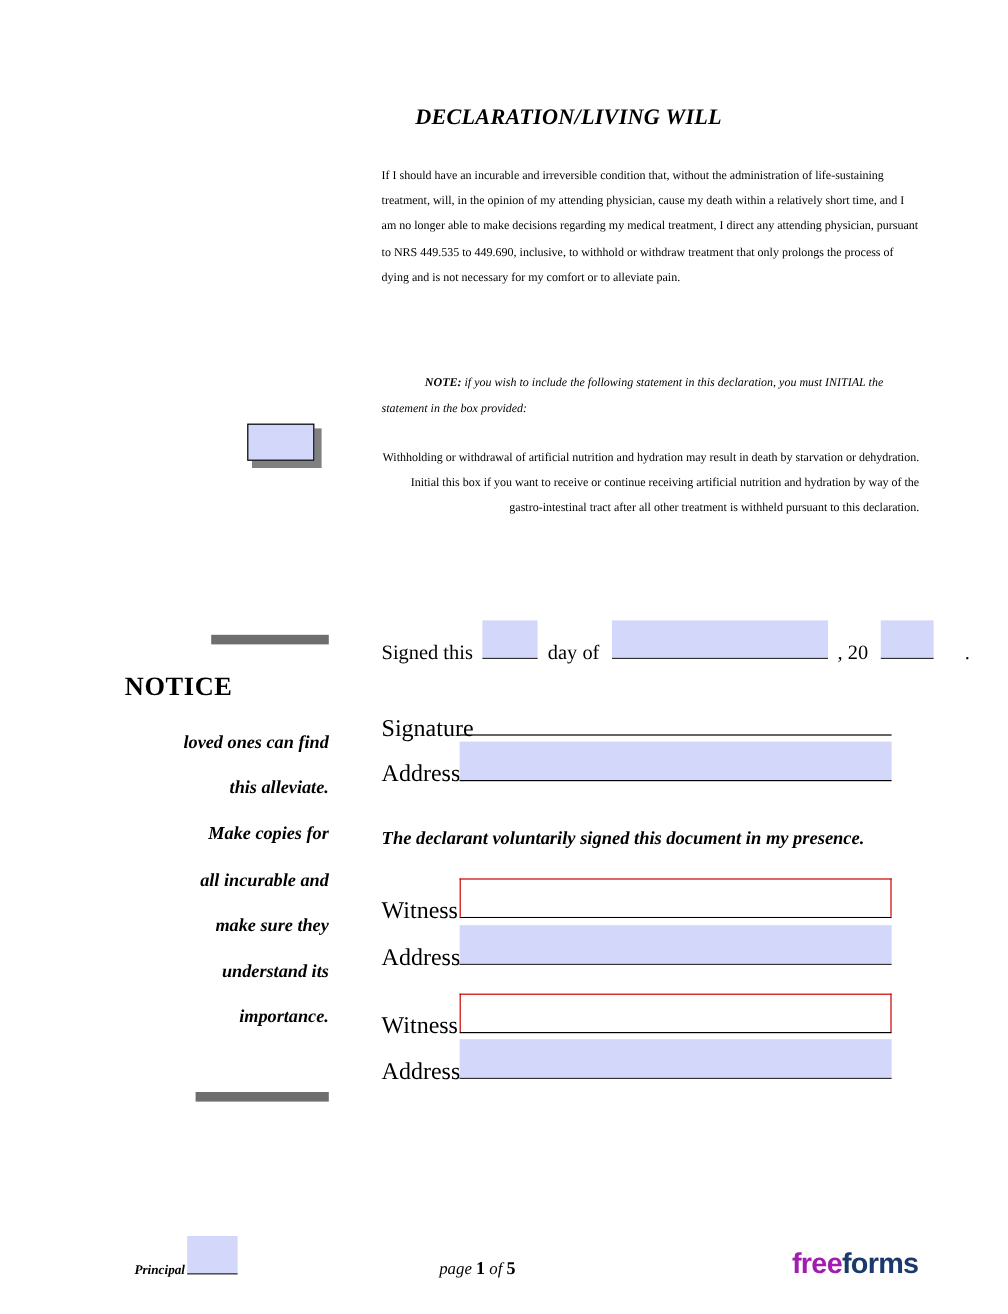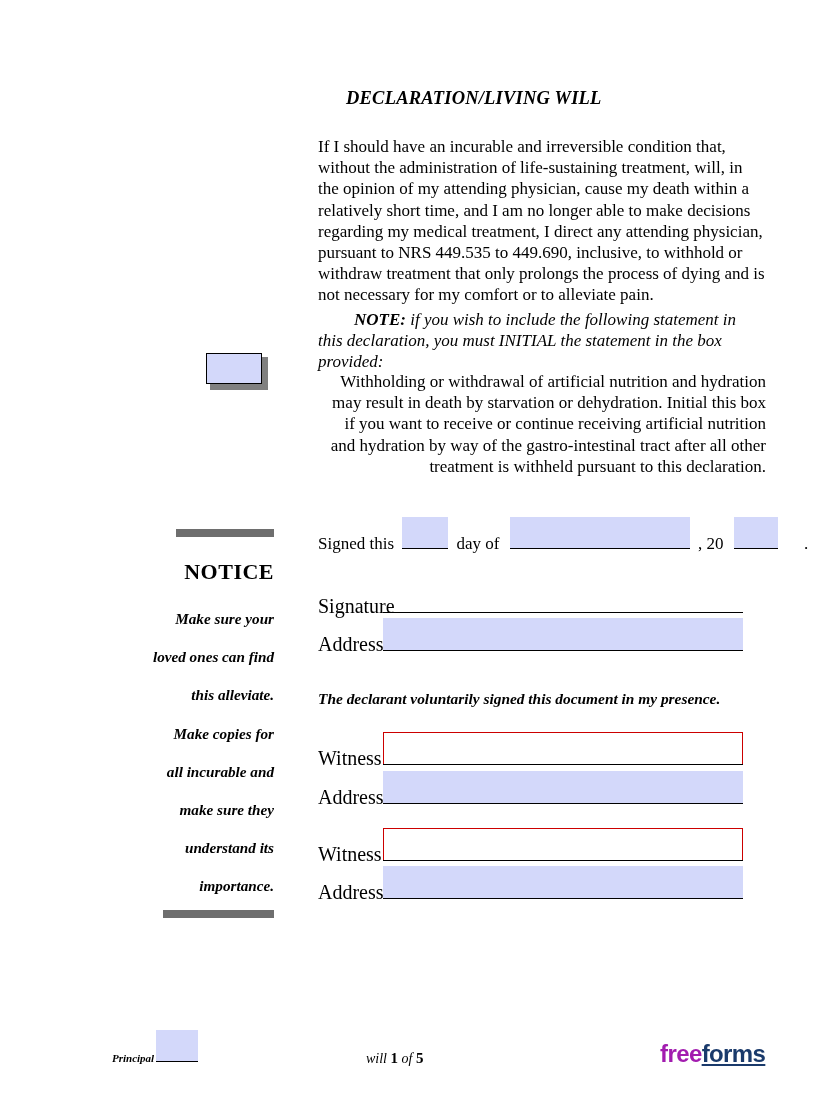--- a/index.html
+++ b/index.html
@@ -30,21 +30,21 @@
     font-style: italic;
     letter-spacing: 0.2px;
     white-space: nowrap;
     margin-left: 28px;
   }
 
   .para {
     position: absolute;
     left: 318px;
     width: 448px;
-    font-size: 17px;
+    font-size: 10px;
     line-height: 21.2px;
     text-align: left;
   }
   .para-body { top: 136px; }
   .para-note {
     top: 309px;
     font-style: italic;
     width: 430px;
   }
   .para-note b {
@@ -95,21 +95,20 @@
   .notice-bar-bottom {
     left: 163px;
     top: 910px;
     width: 111px;
   }
   .notice-title {
     position: absolute;
     left: 104px;
     top: 559px;
     width: 170px;
-    text-align: right;
     font-size: 22px;
     font-weight: bold;
     letter-spacing: 0.5px;
   }
   .notice-lines {
     position: absolute;
     left: 64px;
     top: 600px;
     width: 210px;
     text-align: right;
@@ -257,21 +256,21 @@
     position: absolute;
     left: 660px;
     top: 1040px;
     font-family: "Liberation Sans", "DejaVu Sans", sans-serif;
     font-size: 24px;
     font-weight: bold;
     letter-spacing: -0.6px;
     white-space: nowrap;
   }
   .logo .free { color: #a21caf; }
-  .logo .forms { color: #1a3a6b; text-decoration: underline; }
+  .logo .forms { color: #1a3a6b; }
 </style>
 </head>
 <body>
 
 <div class="page">
 
   <div class="doc-title">DECLARATION/LIVING WILL</div>
 
   <div class="para para-body">If I should have an incurable and irreversible condition that, without the administration of life-sustaining treatment, will, in the opinion of my attending physician, cause my death within a relatively short time, and I am no longer able to make decisions regarding my medical treatment, I direct any attending physician, pursuant to NRS 449.535 to 449.690, inclusive, to withhold or withdraw treatment that only prolongs the process of dying and is not necessary for my comfort or to alleviate pain.</div>
 
@@ -283,21 +282,20 @@
   <div class="initial-box-wrap">
     <div class="initial-box-shadow"></div>
     <div class="initial-box"></div>
   </div>
 
   <div class="para para-withhold">Withholding or withdrawal of artificial nutrition and hydration may result in death by starvation or dehydration. Initial this box if you want to receive or continue receiving artificial nutrition and hydration by way of the gastro-intestinal tract after all other treatment is withheld pursuant to this declaration.</div>
 
   <div class="notice-bar notice-bar-top"></div>
   <div class="notice-title">NOTICE</div>
   <div class="notice-lines">
-    <div>Make sure your</div>
     <div>loved ones can find</div>
     <div>this alleviate.</div>
     <div>Make copies for</div>
     <div>all incurable and</div>
     <div>make sure they</div>
     <div>understand its</div>
     <div>importance.</div>
   </div>
   <div class="notice-bar notice-bar-bottom"></div>
 
@@ -355,21 +353,21 @@
     <span class="rfield">
       <span class="fill-blue"></span>
     </span>
   </div>
 
   <div class="principal">
     <span>Principal</span><span class="pfield"><span class="fill"></span></span>
   </div>
 
   <div class="pagenum">
-    <span>will</span>
+    <span>page</span>
     <b>1</b>
     <span>of</span>
     <b>5</b>
   </div>
 
   <div class="logo"><span class="free">free</span><span class="forms">forms</span></div>
 
 </div>
 
 </body></html>

